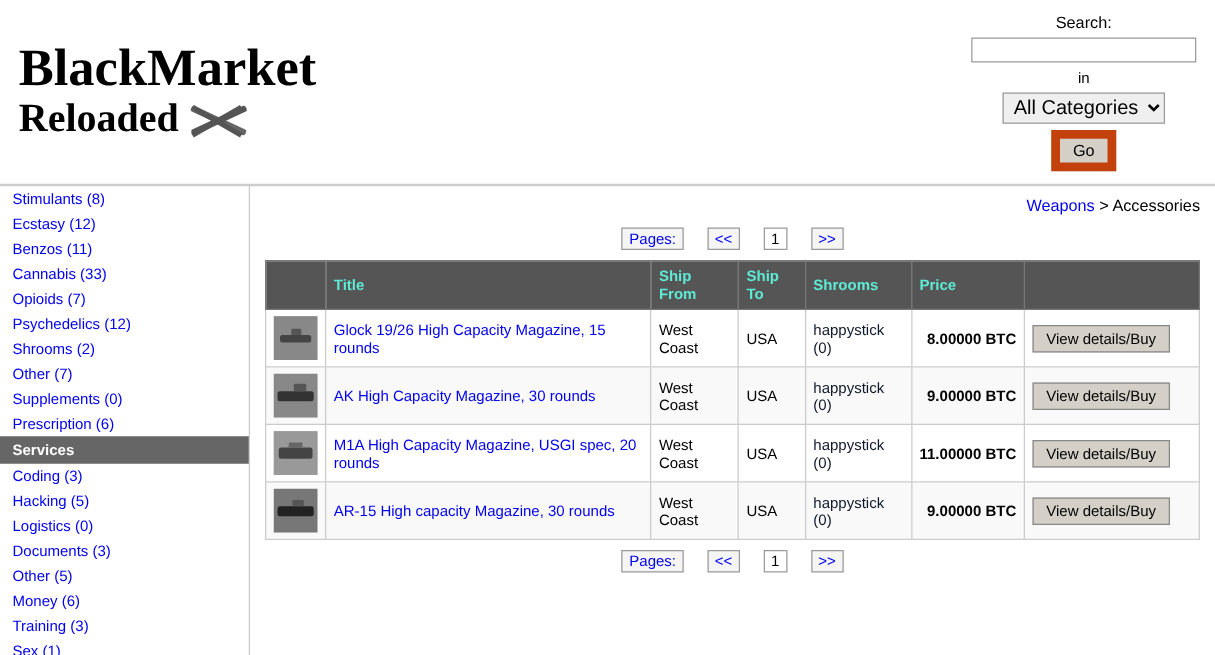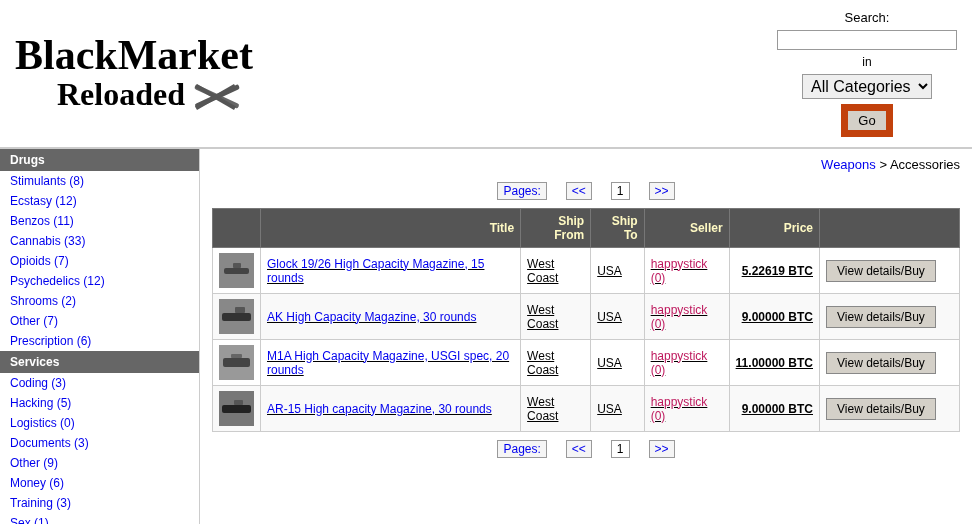--- a/index.html
+++ b/index.html
@@ -57,67 +57,66 @@
     #breadcrumb a { color: #00e; text-decoration: none; }
 
     .pages-bar { display: flex; align-items: flex-end; gap: 19px; margin: 8px 0; justify-content: center; font-size: 12px; }
     .pages-bar a, .pages-bar span { border: 1px solid #999; padding: 1px 5px; cursor: pointer; color: #00e; text-decoration: none; background: #f5f5f5; }
     .pages-bar .current-page { background: #fff; color: #000; border: 1px solid #999; }
 
     
     #listings-table { width: 100%; border-collapse: collapse; border: 1px solid #999; }
     #listings-table th {
       background: #555;
-      color: #fef9c3;
+      color: #5eead4;
       padding: 5px 6px;
-      text-align: right;
+      text-align: left;
       font-size: 12px;
       border: 1px solid #777;
     }
     #listings-table td {
       padding: 5px 6px;
       border: 1px solid #ccc;
       vertical-align: middle;
       font-size: 12px;
-      text-decoration: underline;
     }
     #listings-table tr:nth-child(even) td { background: #f9f9f9; }
     #listings-table tr:nth-child(odd) td { background: #fff; }
 
     .item-thumb {
       width: 35px;
       height: 35px;
       background: #888;
       display: flex;
       align-items: center;
       justify-content: center;
       overflow: hidden;
     }
 
     .listing-title { color: #00e; text-decoration: none; font-size: 12px; }
-    .seller-link { color: #be185d; text-decoration: none; text-align: right; }
+    .seller-link { color: #0f172a; text-decoration: none; text-align: right; }
     .price-cell { font-size: 12px; font-weight: bold; text-align: right; white-space: nowrap; }
     .buy-btn {
       background: #d4d0c8;
       border: 1px solid #888;
       padding: 3px 10px;
       font-size: 12px;
       cursor: pointer;
       white-space: nowrap;
     }
   </style>
 </head>
 <body>
 
 <div id="header">
   <div id="logo-container">
     <div id="logo-row1">
       <span id="logo">BlackMarket</span>
     </div>
-    <div style="display:flex;align-items:center;margin-left:42px;">
+    <div style="display:flex;align-items:center;">
       <span id="logo-sub">Reloaded</span>
       <span class="crossed-icon" style="margin-left:8px;margin-top:4px;">
         <svg width="50" height="30" viewBox="0 0 50 30">
           <rect x="0" y="12" width="48" height="5" rx="2" fill="#666" transform="rotate(25, 24, 14)"></rect>
           <rect x="0" y="12" width="48" height="5" rx="2" fill="#555" transform="rotate(-25, 24, 14)"></rect>
         </svg>
       </span>
     </div>
   </div>
 
@@ -131,37 +130,37 @@
       <option>Services</option>
       <option>Weapons</option>
     </select>
     <button>Go</button>
   </div>
 </div>
 
 <div id="main-layout">
 
   <div id="sidebar">
-    <div class="sidebar-category-header">Drugs</div>
     <a class="sidebar-item">Stimulants (8)</a>
     <a class="sidebar-item">Ecstasy (12)</a>
     <a class="sidebar-item">Benzos (11)</a>
     <a class="sidebar-item">Cannabis (33)</a>
     <a class="sidebar-item">Opioids (7)</a>
     <a class="sidebar-item">Psychedelics (12)</a>
     <a class="sidebar-item">Shrooms (2)</a>
     <a class="sidebar-item">Other (7)</a>
+    <a class="sidebar-item">Supplements (0)</a>
     <a class="sidebar-item">Prescription (6)</a>
 
     <div class="sidebar-category-header">Services</div>
     <a class="sidebar-item">Coding (3)</a>
     <a class="sidebar-item">Hacking (5)</a>
     <a class="sidebar-item">Logistics (0)</a>
     <a class="sidebar-item">Documents (3)</a>
-    <a class="sidebar-item">Other (9)</a>
+    <a class="sidebar-item">Other (5)</a>
     <a class="sidebar-item">Money (6)</a>
     <a class="sidebar-item">Training (3)</a>
     <a class="sidebar-item">Sex (1)</a>
   </div>
 
   <div id="content">
     <div id="breadcrumb">
       <a>Weapons</a>
       <span> &gt; </span>
       <span>Accessories</span>
@@ -174,21 +173,21 @@
       <a>&gt;&gt;</a>
     </div>
 
     <table id="listings-table">
       <thead>
         <tr>
           <th style="width:45px;"></th>
           <th>Title</th>
           <th>Ship From</th>
           <th>Ship To</th>
-          <th>Seller</th>
+          <th>Shrooms</th>
           <th>Price</th>
           <th style="width:140px;"></th>
         </tr>
       </thead>
       <tbody id="listings-tbody">
 
         <tr>
           <td>
             <div class="item-thumb">
               <svg width="35" height="35" viewBox="0 0 35 35">
@@ -197,21 +196,21 @@
                 <rect x="14" y="10" width="8" height="5" rx="1" fill="#555"></rect>
               </svg>
             </div>
           </td>
           <td>
             <a class="listing-title">Glock 19/26 High Capacity Magazine, 15 rounds</a>
           </td>
           <td>West Coast</td>
           <td>USA</td>
           <td><a class="seller-link">happystick (0)</a></td>
-          <td class="price-cell">5.22619 BTC</td>
+          <td class="price-cell">8.00000 BTC</td>
           <td><button class="buy-btn">View details/Buy</button></td>
         </tr>
 
         <tr>
           <td>
             <div class="item-thumb">
               <svg width="35" height="35" viewBox="0 0 35 35">
                 <rect width="35" height="35" fill="#888"></rect>
                 <rect x="3" y="14" width="29" height="8" rx="2" fill="#333"></rect>
                 <rect x="16" y="8" width="10" height="6" rx="1" fill="#555"></rect>

